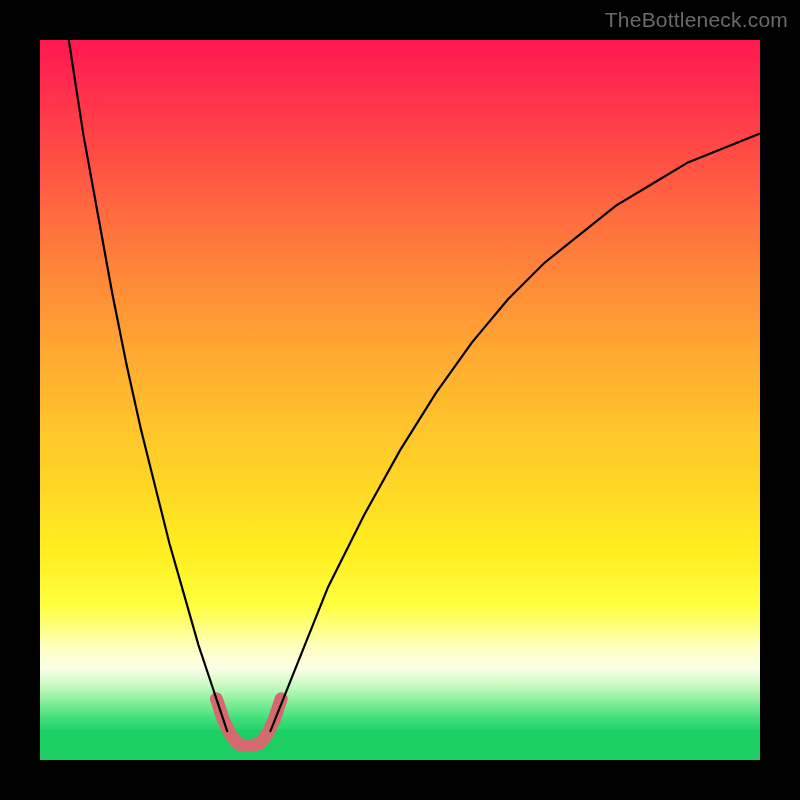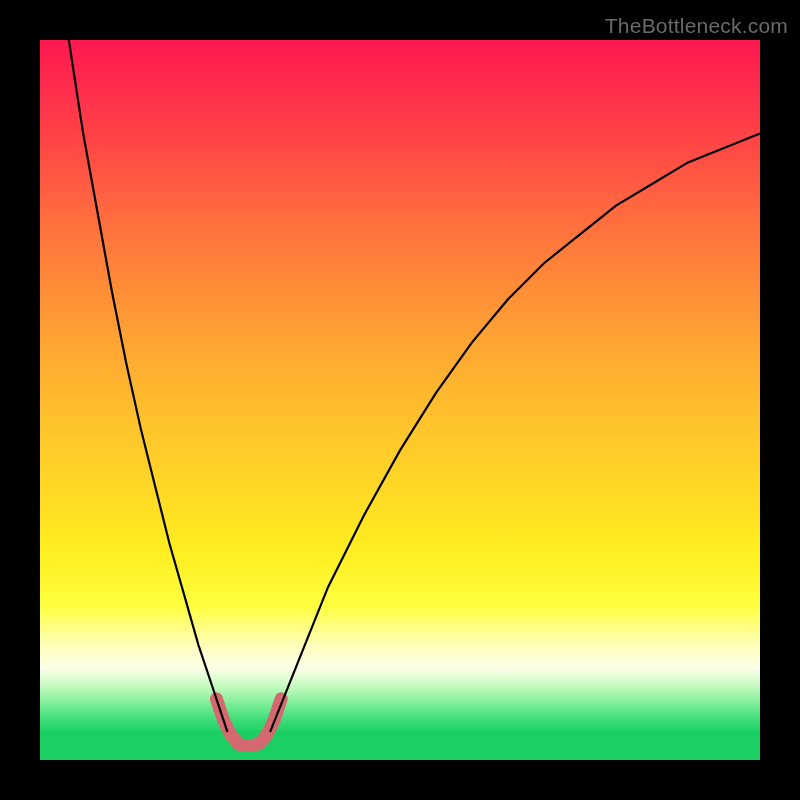--- a/index.html
+++ b/index.html
@@ -64,21 +64,21 @@
   svg.curves {
     position: absolute;
     left: 0;
     top: 0;
     width: 720px;
     height: 720px;
     overflow: visible;
   }
   .watermark {
     position: absolute;
-    top: 14px;
+    top: 8px;
     right: 12px;
     color: #6a6a6a;
     font-size: 21px;
     font-weight: 500;
     letter-spacing: 0.2px;
   }
 </style>
 </head>
 <body>
 

